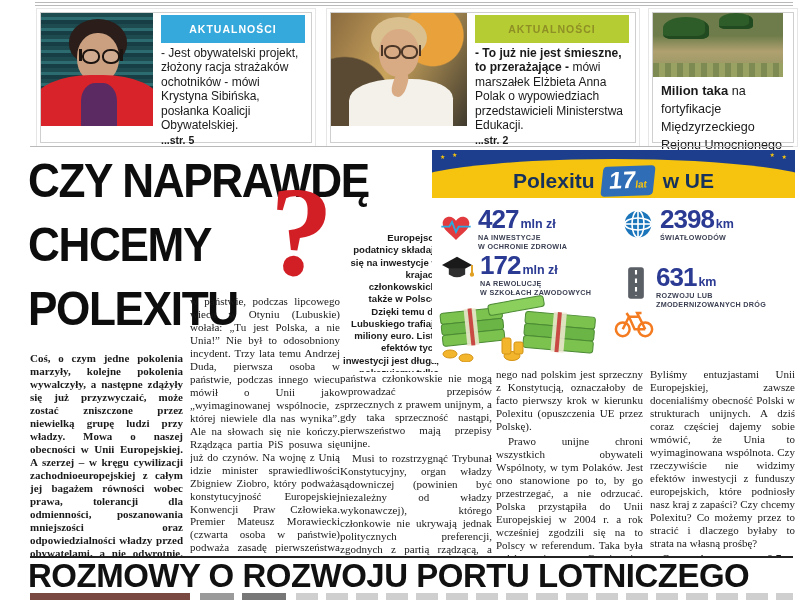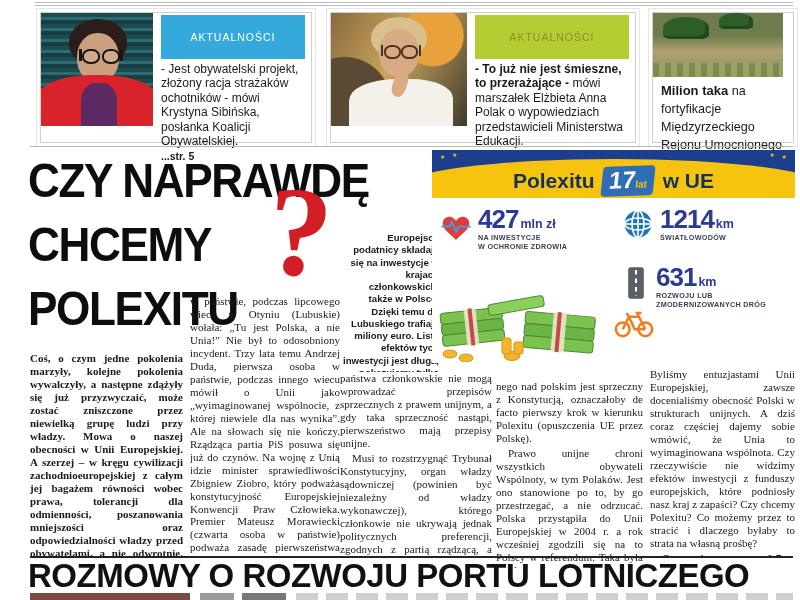--- a/index.html
+++ b/index.html
@@ -4,22 +4,22 @@
 <style>
   html,body{margin:0;padding:0;background:#e9e9e9;}
   .page{position:relative;width:800px;height:600px;background:#fff;overflow:hidden;
         font-family:"Liberation Sans",sans-serif;color:#1a1a1a;}
   .rule{position:absolute;background:#b9b9b9;height:1px;}
   
   .teaser{position:absolute;top:12px;height:129px;border:1px solid #cfcfcf;
           box-shadow:0 0 0 3px #fff,0 0 0 4px #e6e6e6;background:#fff;display:flex;}
   .photo{position:relative;overflow:hidden;flex:none;}
   .t-col{padding:2px 6px 0 8px;flex:1;min-width:0;}
-  .tag{font-weight:normal;font-size:10.5px;letter-spacing:1px;text-align:center;
-       padding:16px 0;margin-bottom:3px;}
+  .tag{font-weight:bold;font-size:10.5px;letter-spacing:1px;text-align:center;
+       padding:8px 0;margin-bottom:3px;}
   .tag-blue{background:#35a8dc;color:#fff;}
   .tag-green{background:#b5cc33;color:#8e8f25;}
   .t-title{font-weight:bold;font-size:13px;line-height:1.18;}
   .t-body{font-size:12px;line-height:1.2;}
   .t-ref{font-weight:bold;font-size:10.5px;margin-top:2px;}
   
   .p1{width:112px;height:113px;background:repeating-linear-gradient(180deg,#1d4b50 0 4px,#2c6b70 4px 7px,#173e44 7px 11px);}
   .p1 .hair{position:absolute;left:28px;top:6px;width:58px;height:46px;border-radius:50% 50% 45% 45%;background:#2a1d1a;}
   .p1 .face{position:absolute;left:36px;top:20px;width:42px;height:50px;border-radius:48%;background:#caa080;}
   .p1 .glasses{position:absolute;left:38px;top:36px;width:38px;height:12px;
@@ -162,21 +162,21 @@
 
   </div>
   <div class="acol" style="left:190px;top:295px;width:150px;height:261px;">
     <p>w państwie, podczas lipcowego wiecu w Otyniu (Lubuskie) wołała: „Tu jest Polska, a nie Unia!” Nie był to odosobniony incydent. Trzy lata temu Andrzej Duda, pierwsza osoba w państwie, podczas innego wiecu mówił o Unii jako „wyimaginowanej wspólnocie, z której niewiele dla nas wynika”. Ale na słowach się nie kończy. Rządząca partia PiS posuwa się już do czynów. Na wojnę z Unią idzie minister sprawiedliwości Zbigniew Ziobro, który podważa konstytucyjność Europejskiej Konwencji Praw Człowieka. Premier Mateusz Morawiecki (czwarta osoba w państwie) podważa zasadę pierwszeństwa prawa unijnego nad prawem krajowym, zgodnie z którą</p>
   </div>
   <div class="caption">Europejscy podatnicy składają się na inwestycje w krajach członkowskich, także w Polsce. Dzięki temu do Lubuskiego trafiają miliony euro. Lista efektów tych inwestycji jest długa, pokazujemy tylko niektóre.</div>
   <div class="acol" style="left:340px;top:372px;width:152px;height:184px;">
     <p>państwa członkowskie nie mogą wprowadzać przepisów sprzecznych z prawem unijnym, a gdy taka sprzeczność nastąpi, pierwszeństwo mają przepisy unijne.</p>
     <p>Musi to rozstrzygnąć Trybunał Konstytucyjny, organ władzy sądowniczej (powinien być niezależny od władzy wykonawczej), którego członkowie nie ukrywają jednak politycznych preferencji, zgodnych z partią rządzącą, a wręcz je eksponują. Ewentualne stwierdzenie przez nich, że prymat prawa unij-</p>
   </div>
-  <div class="acol" style="left:496px;top:368px;width:147px;height:188px;margin-top:12px;">
+  <div class="acol" style="left:496px;top:368px;width:147px;height:188px;">
     <p>nego nad polskim jest sprzeczny z Konstytucją, oznaczałoby de facto pierwszy krok w kierunku Polexitu (opuszczenia UE przez Polskę).</p>
     <p>Prawo unijne chroni wszystkich obywateli Wspólnoty, w tym Polaków. Jest ono stanowione po to, by go przestrzegać, a nie odrzucać. Polska przystąpiła do Unii Europejskiej w 2004 r. a rok wcześniej zgodzili się na to Polscy w referendum. Taka była polska racja stanu. Co się więc stało?</p>
   </div>
   <div class="acol" style="left:650px;top:368px;width:145px;height:188px;">
     <p>Byliśmy entuzjastami Unii Europejskiej, zawsze docenialiśmy obecność Polski w strukturach unijnych. A dziś coraz częściej dajemy sobie wmówić, że Unia to wyimaginowana wspólnota. Czy rzeczywiście nie widzimy efektów inwestycji z funduszy europejskich, które podniosły nasz kraj z zapaści? Czy chcemy Polexitu? Co możemy przez to stracić i dlaczego byłaby to strata na własną prośbę?</p>
     <p class="cta">O tym piszemy na str. 6-7</p>
 
   </div>
 
   <div class="info">
@@ -211,25 +211,40 @@
       <span class="s-icon">
         <svg width="32" height="32" viewBox="0 0 24 24">
             <circle cx="12" cy="12" r="10" fill="#1b75bb"></circle>
             <ellipse cx="12" cy="12" rx="4.5" ry="10" fill="none" stroke="#fff" stroke-width="1.2"></ellipse>
             <ellipse cx="12" cy="12" rx="10" ry="4.5" fill="none" stroke="#fff" stroke-width="1.2"></ellipse>
             <line x1="2" y1="12" x2="22" y2="12" stroke="#fff" stroke-width="1.2"></line>
             <line x1="12" y1="2" x2="12" y2="22" stroke="#fff" stroke-width="1.2"></line>
           </svg>
       </span>
       <span class="s-txt">
-        <span class="s-val">1214</span><span class="s-unit">km</span>
+        <span class="s-val">2398</span><span class="s-unit">km</span>
         <span class="s-label">ŚWIATŁOWODÓW</span>
       </span>
     </div>
 
+    <div class="stat" style="left:8px;top:104px;">
+      <span class="s-icon">
+        <svg width="34" height="30" viewBox="0 0 24 22">
+            <polygon points="12,2 23,8 12,14 1,8" fill="#1a1a1a"></polygon>
+            <path d="M6 10.5 L6 15 Q12 19 18 15 L18 10.5" fill="#2e2e2e"></path>
+            <line x1="23" y1="8" x2="23" y2="14" stroke="#e0a021" stroke-width="1.4"></line>
+            <circle cx="23" cy="15" r="1.6" fill="#e0a021"></circle>
+          </svg>
+      </span>
+      <span class="s-txt">
+        <span class="s-val">172</span><span class="s-unit">mln zł</span>
+        <span class="s-label">NA REWOLUCJĘ
+W SZKOŁACH ZAWODOWYCH</span>
+      </span>
+    </div>
 
     <div class="stat" style="left:190px;top:116px;">
       <span class="s-icon">
         <svg width="28" height="34" viewBox="0 0 20 26">
             <rect x="4" y="1" width="12" height="24" rx="2" fill="#5a5f66"></rect>
             <line x1="10" y1="3" x2="10" y2="23" stroke="#fff" stroke-width="1.6" stroke-dasharray="3.5 3"></line>
           </svg>
       </span>
       <span class="s-txt">
         <span class="s-val">631</span><span class="s-unit">km</span>

